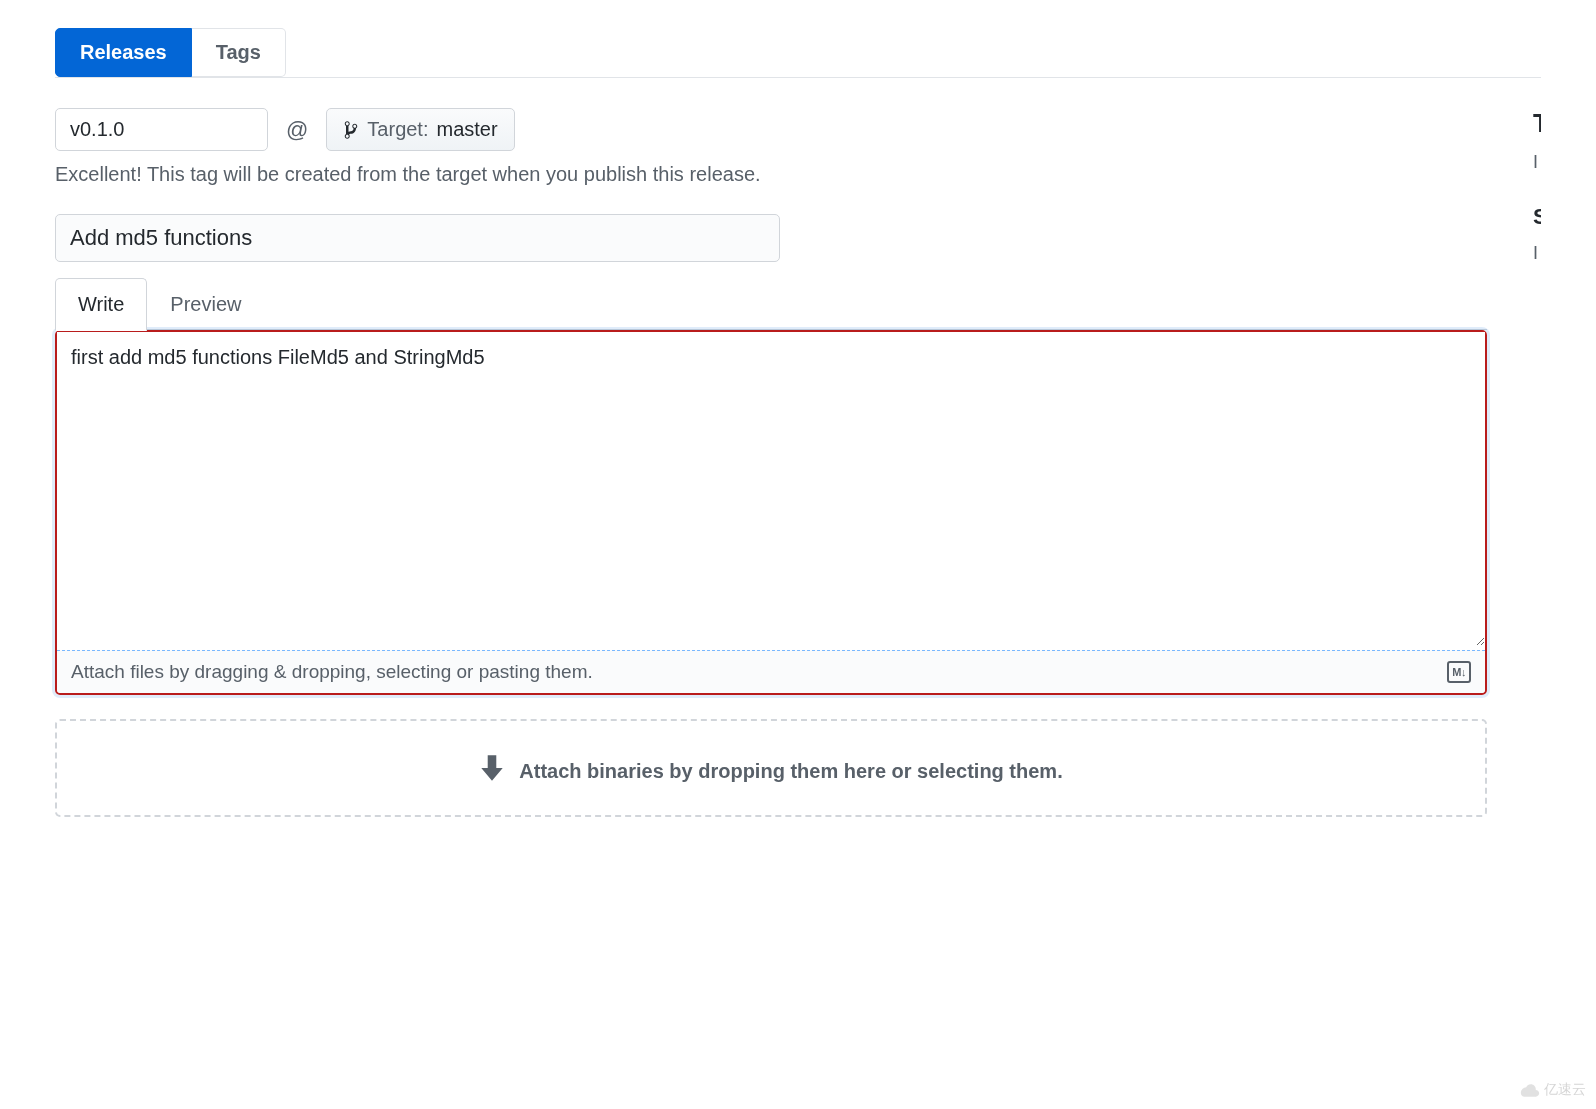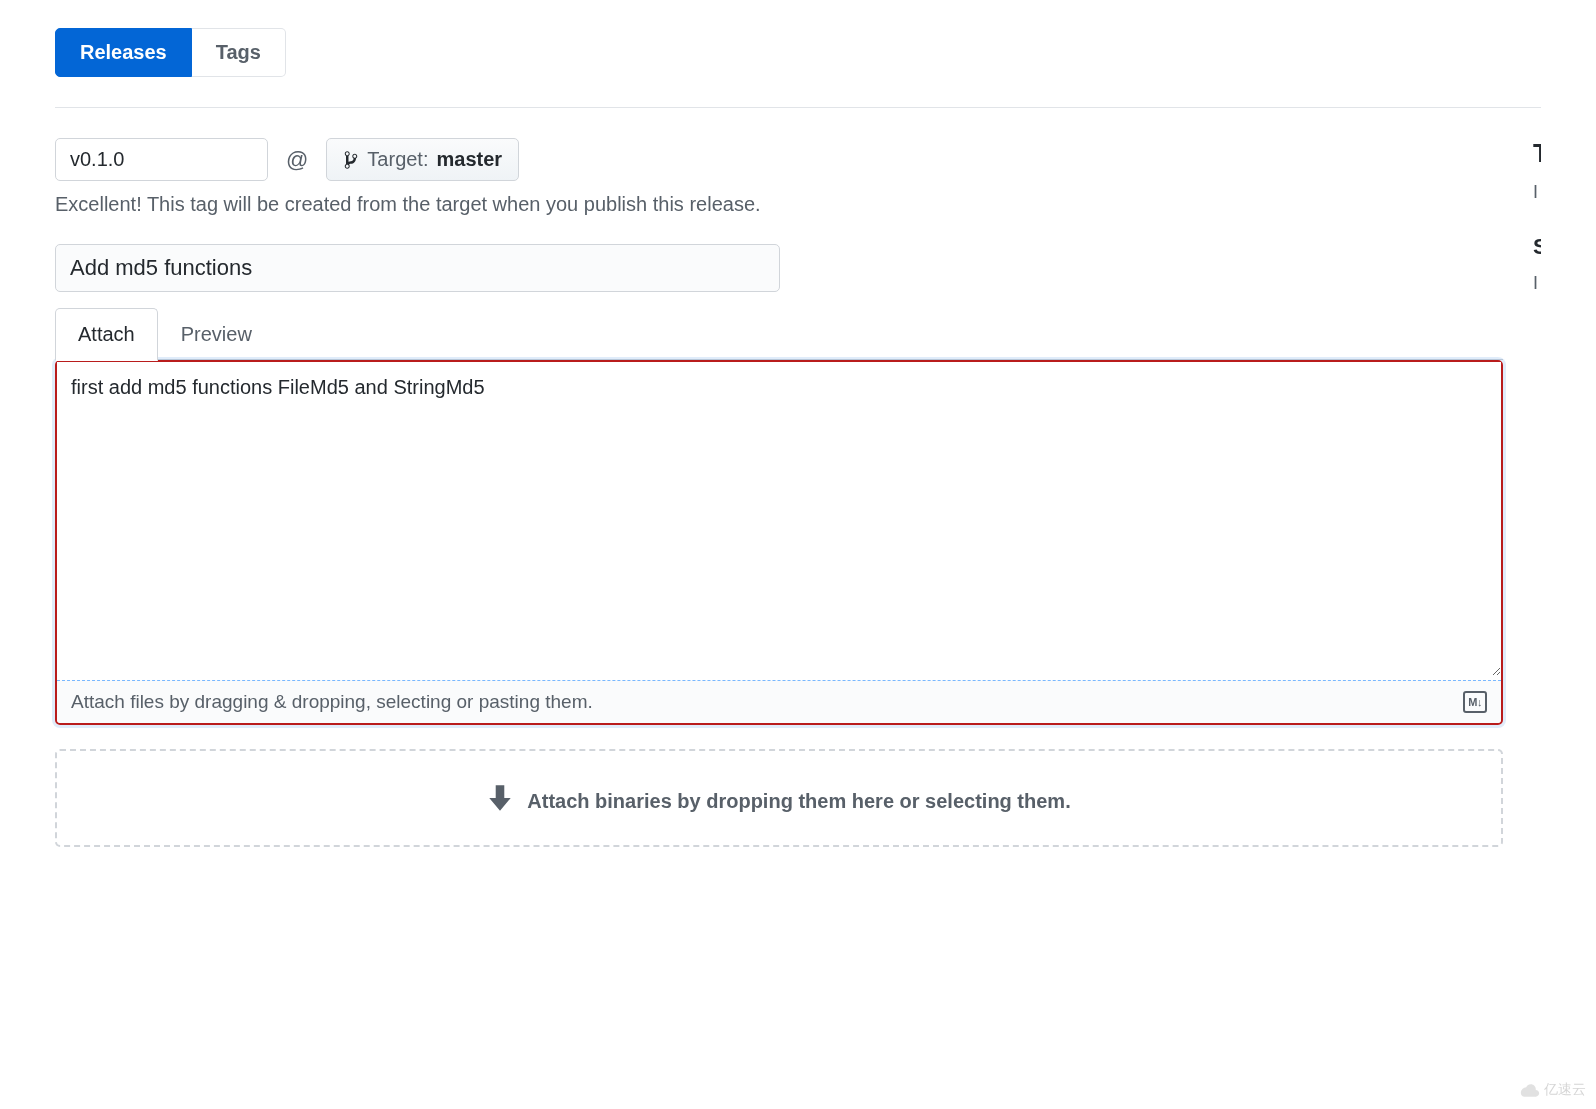--- a/index.html
+++ b/index.html
@@ -5,21 +5,20 @@
     * { box-sizing: border-box; margin: 0; padding: 0; }
     body {
       font-family: -apple-system, BlinkMacSystemFont, "Segoe UI", Helvetica, Arial, sans-serif;
       background: #ffffff;
       color: #24292e;
       padding: 28px 55px;
     }
     .tab-nav {
       display: flex;
       margin-bottom: 30px;
-      padding-bottom: 30px;
       border-bottom: 1px solid #e1e4e8;
     }
     .tab {
       display: inline-block;
       padding: 12px 24px;
       font-size: 20px;
       font-weight: 600;
       border: 1px solid #e1e4e8;
       cursor: pointer;
       background: #ffffff;
@@ -60,21 +59,21 @@
       font-size: 20px;
       border: 1px solid #d1d5da;
       border-radius: 5px;
       background: linear-gradient(#fafbfc, #eff3f6);
       cursor: pointer;
       color: #586069;
       text-align: right;
     }
     .target-btn .branch-name {
       color: #24292e;
-      font-weight: 700;
+      font-weight: 400;
     }
     .branch-icon-svg {
       width: 16px;
       height: 20px;
       fill: #24292e;
     }
     .hint-text {
       font-size: 20px;
       color: #586069;
       margin-bottom: 28px;
@@ -168,21 +167,21 @@
       font-weight: 600;
       cursor: pointer;
     }
     .arrow-down-svg {
       width: 26px;
       height: 30px;
       fill: #586069;
     }
     .content-row {
       display: flex;
-      gap: 30px;
+      gap: 46px;
     }
     .left-col { flex: 1; min-width: 0; }
     .right-col { width: 8px; overflow: hidden; color: #586069; }
     .right-title { font-size: 26px; font-weight: 600; margin-bottom: 10px; color: #24292e; }
     .right-body { font-size: 18px; line-height: 1.5; margin-bottom: 28px; }
     .right-sub { font-size: 22px; font-weight: 600; margin-bottom: 10px; color: #24292e; }
     .watermark {
       position: fixed;
       bottom: 10px;
       right: 10px;
@@ -214,21 +213,21 @@
         <span>Target:</span>
         <span class="branch-name">master</span>
       </button>
     </div>
 
     <div class="hint-text">Excellent! This tag will be created from the target when you publish this release.</div>
 
     <input type="text" class="title-input" value="Add md5 functions" style="">
 
     <div class="editor-tabs">
-      <div class="editor-tab active">Attach</div>
+      <div class="editor-tab active">Write</div>
       <div class="editor-tab">Preview</div>
     </div>
     <div class="editor-tabline"></div>
 
     <div class="editor-wrap">
       <textarea class="description-textarea" style="">first add md5 functions FileMd5 and StringMd5</textarea>
       <div class="attach-bar">
         <span>Attach files by dragging &amp; dropping, selecting or pasting them.</span>
         <span class="markdown-icon">M↓</span>
       </div>

